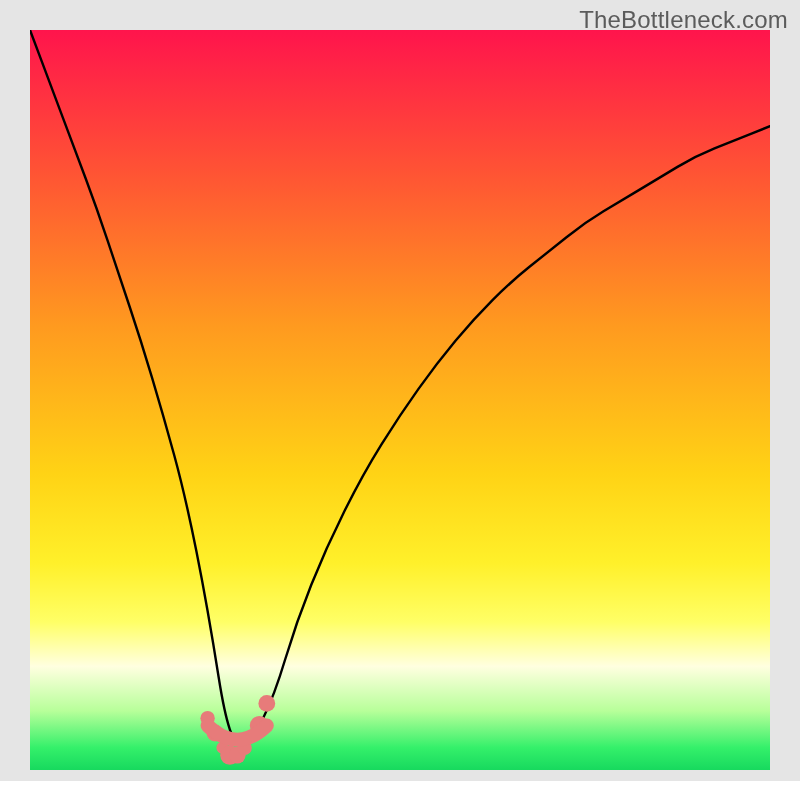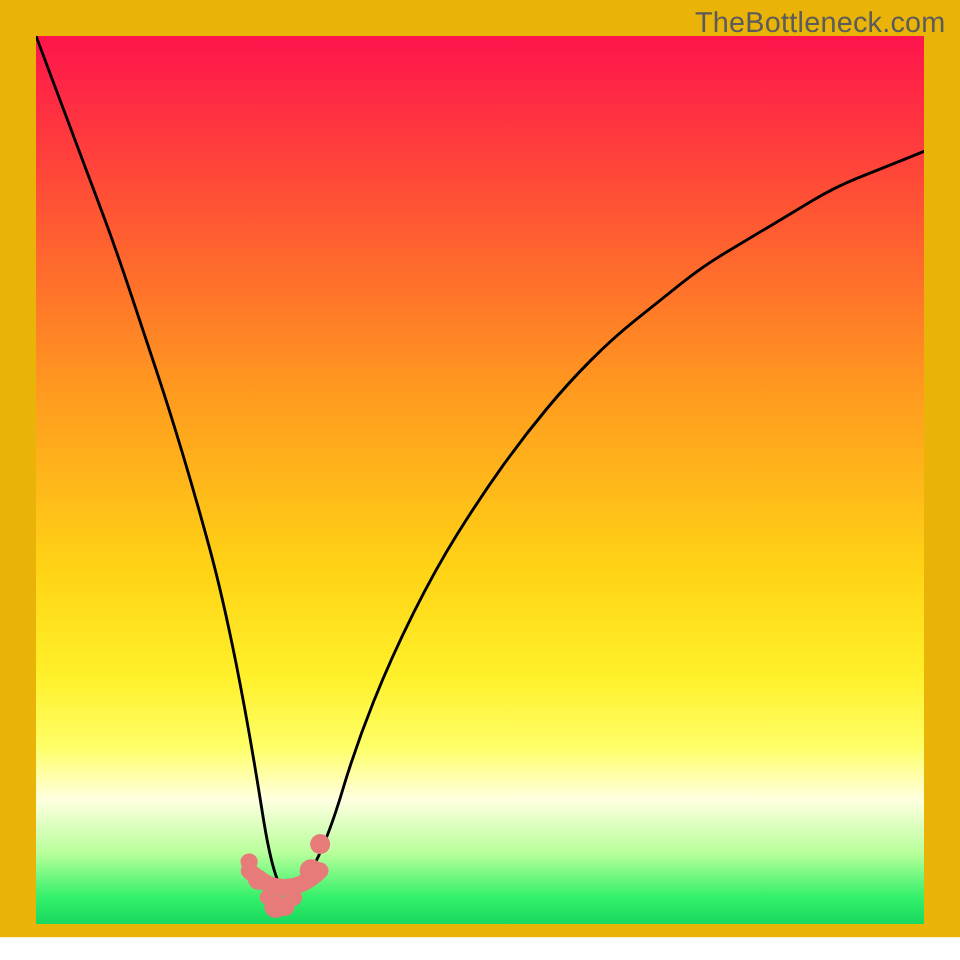--- a/index.html
+++ b/index.html
@@ -1,16 +1,16 @@
 <!DOCTYPE html>
 <html><head>
 <meta charset="utf-8">
 <style>
 html,body{margin:0;padding:0;width:800px;height:800px;overflow:hidden;font-family:Arial,Helvetica,sans-serif}
-.frame{position:relative;width:800px;height:781px;background:#eab308}
+.frame{position:relative;width:800px;height:781px;background:#e5e5e5}
 .watermark{position:absolute;top:6px;right:12px;color:#5b5b5b;font-size:24px;font-weight:400;letter-spacing:.2px;z-index:10}
 .panel{position:absolute;top:30px;left:30px;width:740px;height:740px;overflow:hidden}
 svg{display:block}
 </style>
 </head>
 <body>
 
 <div class="frame">
   <div class="watermark">TheBottleneck.com</div>
   <div class="panel">

